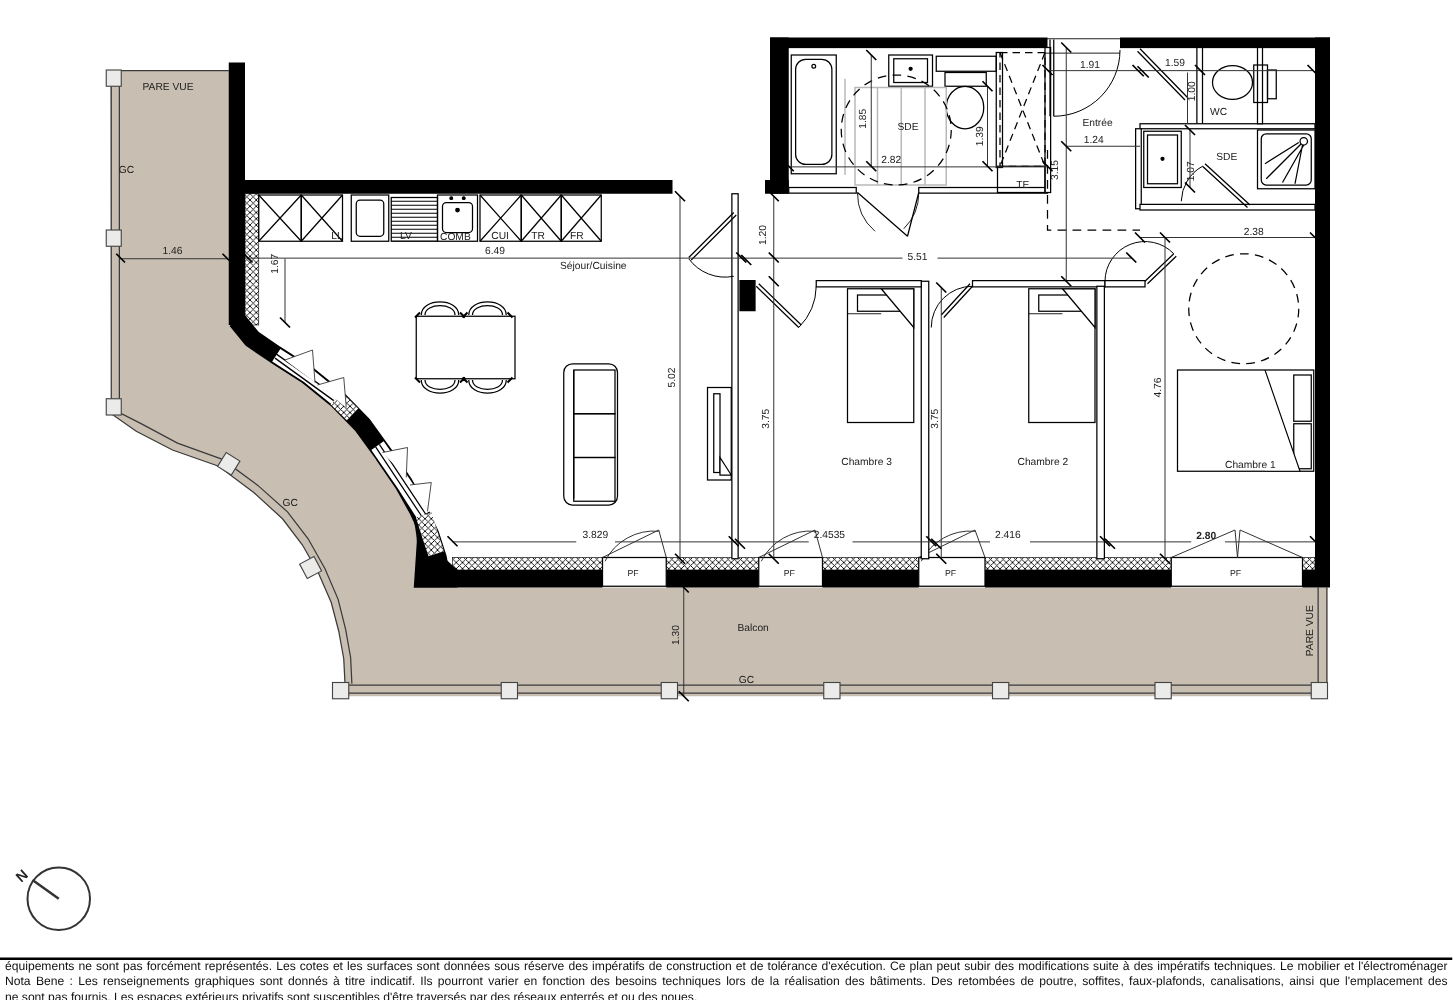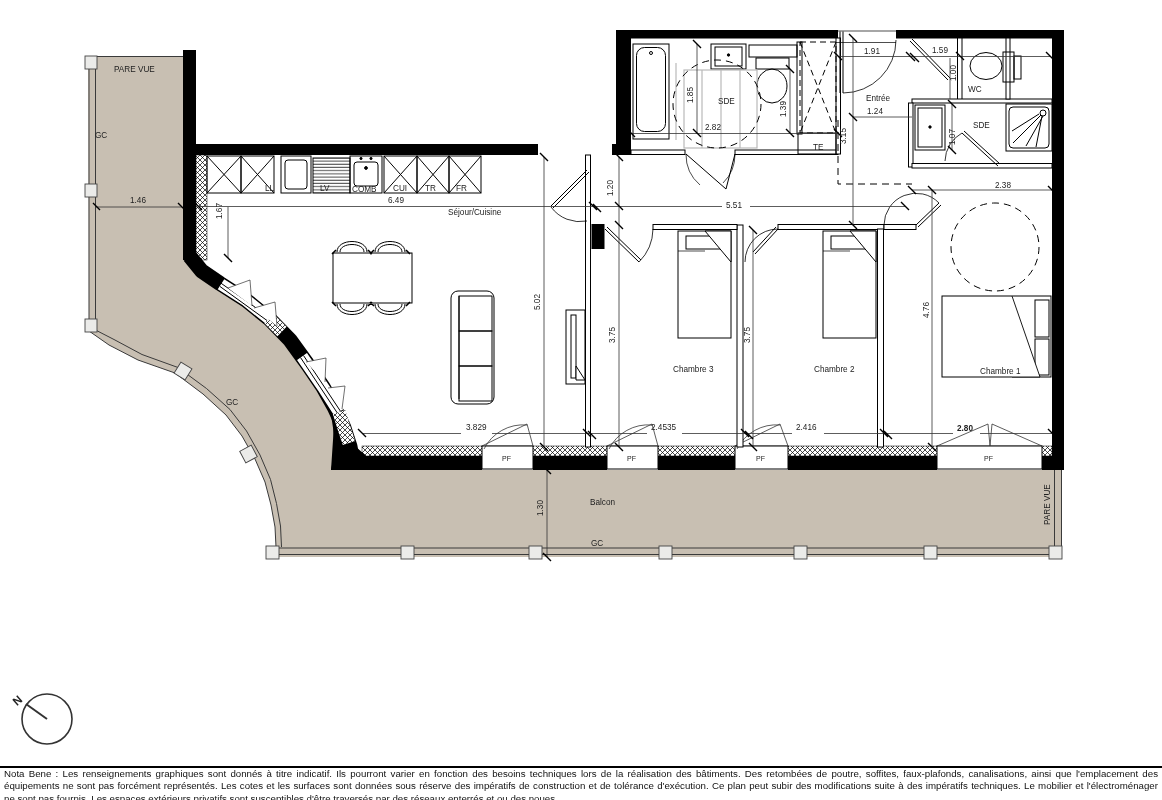--- a/index.html
+++ b/index.html
@@ -352,17 +352,17 @@
 </g>
 
 <g id="compass" fill="none" stroke="#333" stroke-width="1.6">
 <circle cx="47" cy="719" r="25"></circle>
 <path d="M26,704 L47,719" stroke-width="2"></path>
 <text x="13" y="704" font-size="11.5" fill="#222" stroke="none" font-weight="bold" transform="rotate(-42 18 700)">N</text>
 </g>
 </svg>
 
 <div id="nota">
+<div class="jl">équipements ne sont pas forcément représentés. Les cotes et les surfaces sont données sous réserve des impératifs de construction et de tolérance d'exécution. Ce plan peut subir des modifications suite à des impératifs techniques. Le mobilier et l'électroménager</div>
 <div class="jl">Nota Bene : Les renseignements graphiques sont donnés à titre indicatif. Ils pourront varier en fonction des besoins techniques lors de la réalisation des bâtiments. Des retombées de poutre, soffites, faux-plafonds, canalisations, ainsi que l'emplacement des</div>
-<div class="jl">équipements ne sont pas forcément représentés. Les cotes et les surfaces sont données sous réserve des impératifs de construction et de tolérance d'exécution. Ce plan peut subir des modifications suite à des impératifs techniques. Le mobilier et l'électroménager</div>
 <div>ne sont pas fournis. Les espaces extérieurs privatifs sont susceptibles d'être traversés par des réseaux enterrés et ou des noues.</div>
 </div>
 </div>
 
 </body></html>

